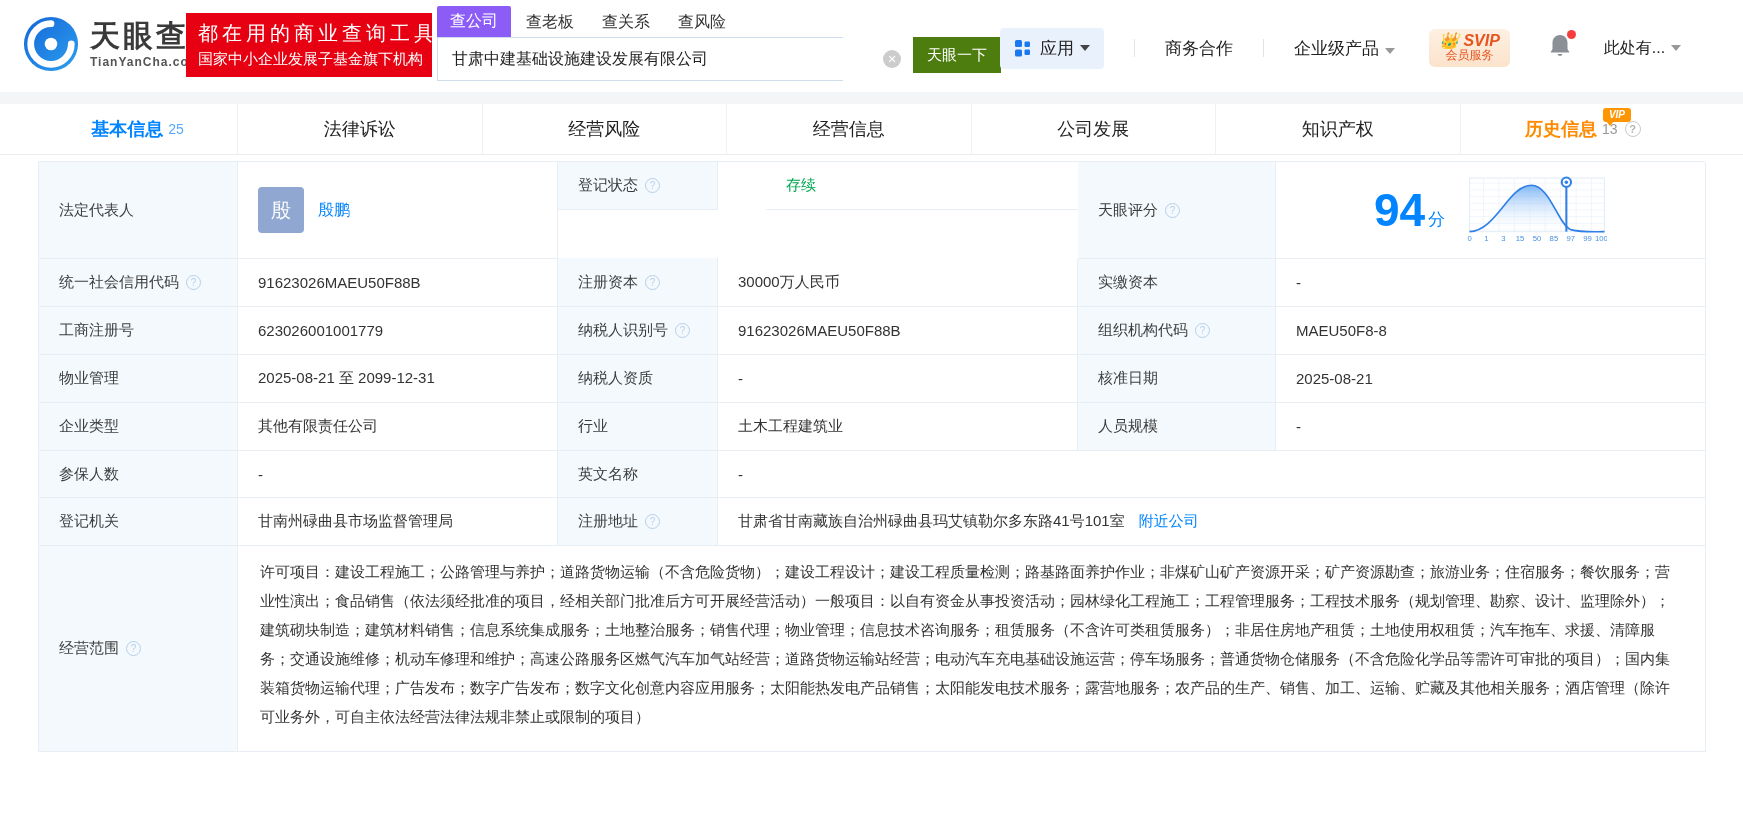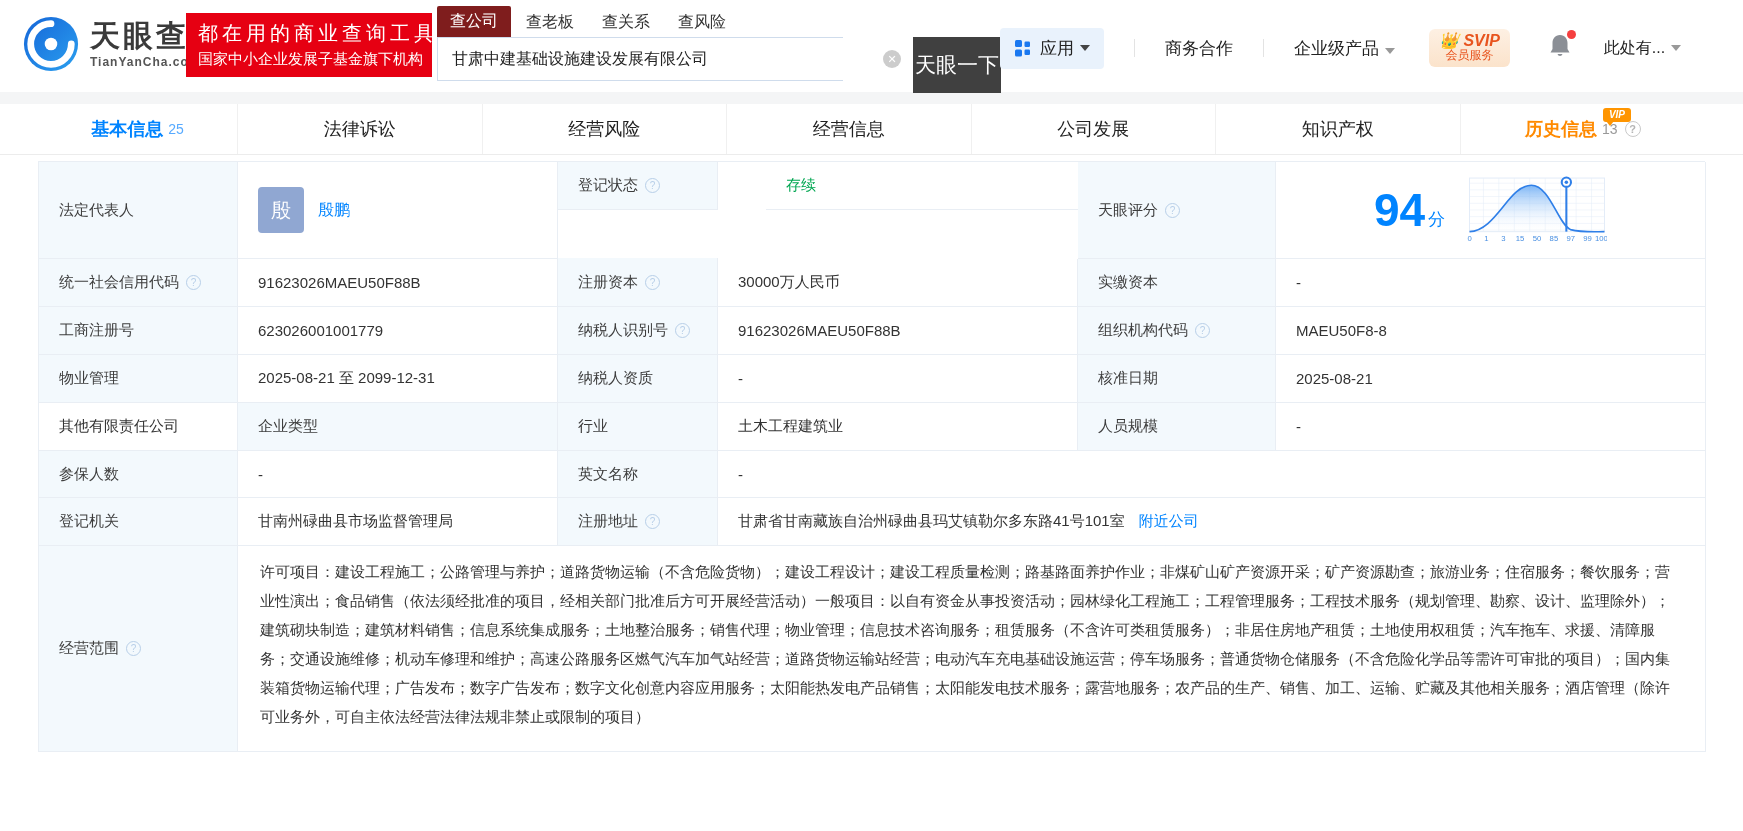--- a/index.html
+++ b/index.html
@@ -11,26 +11,26 @@
   .logo-txt { margin-left:10px; }
   .logo-cn { font-size:30px; font-weight:bold; color:#3a3a3a; letter-spacing:3px; line-height:32px; }
   .logo-en { font-size:12px; font-weight:bold; color:#555; letter-spacing:1px; margin-top:3px; }
   .slogan { position:absolute; left:186px; top:13px; width:246px; height:64px; background:#e60012; color:#fff; padding:8px 12px; }
   .slogan-l1 { font-size:20px; letter-spacing:4px; line-height:25px; white-space:nowrap; }
   .slogan-l2 { font-size:15px; line-height:25px; white-space:nowrap; }
 
   .search { position:absolute; left:437px; top:7px; }
   .search-tabs { display:flex; align-items:flex-end; height:30px; }
   .stab { font-size:16px; color:#333; margin-right:28px; padding:4px 0; cursor:pointer; }
-  .stab.active { background:#7f1d1d; color:#fff; padding:5px 13px; margin-right:15px; border-radius:2px 2px 0 0; }
+  .stab.active { background:#8b5cf6; color:#fff; padding:5px 13px; margin-right:15px; border-radius:2px 2px 0 0; }
   .search-bar { display:flex; margin-top:0; }
   .search-input-wrap { position:relative; width:476px; height:44px; }
   .search-input { width:406px; height:44px; border:1px solid #cfdcec; border-right:none; padding:0 40px 0 14px; font-size:16px; color:#222; outline:none; font-family:inherit; }
   .clear-icon { position:absolute; right:12px; top:13px; width:18px; height:18px; background:#ccc; border-radius:50%; color:#fff; font-size:11px; display:flex; align-items:center; justify-content:center; cursor:pointer; }
-  .search-btn { width:88px; height:56px; background:#404040; color:#fff; font-size:21px; border:none; cursor:pointer; font-family:inherit; }
+  .search-btn { width:88px; height:36px; background:#4d7c0f; color:#fff; font-size:15px; border:none; cursor:pointer; font-family:inherit; }
 
   .top-right { position:absolute; left:1000px; top:26px; display:flex; align-items:center; height:44px;gap:16px; }
   .apps-btn { display:flex; align-items:center; background:#e9f2fc; border-radius:4px; padding:9px 14px; cursor:pointer; }
   .apps-btn .t { font-size:17px; color:#222; margin-left:8px; }
   .caret { display:inline-block; width:0; height:0; border-left:5px solid transparent; border-right:5px solid transparent; border-top:6px solid #444; margin-left:6px; }
   .caret.gray { border-top-color:#999; }
   .hsep { width:1px; height:18px; background:#e3e3e3; margin:0 14px; }
   .nav-link { font-size:17px; color:#222; cursor:pointer; white-space:nowrap; }
   .svip { margin-left:18px; background:linear-gradient(180deg,#fdf0e3,#fbe3cb); border-radius:6px; padding:4px 10px; text-align:center; cursor:pointer; }
   .svip .l1 { font-size:16px; font-weight:bold; font-style:italic; color:#e8541e; line-height:15px; }
@@ -268,22 +268,22 @@
   </div>
   <div class="cell">MAEU50F8-8</div>
 
   <div class="cell lbl">物业管理</div>
   <div class="cell">2025-08-21 至 2099-12-31</div>
   <div class="cell lbl">纳税人资质</div>
   <div class="cell">-</div>
   <div class="cell lbl">核准日期</div>
   <div class="cell">2025-08-21</div>
 
+  <div class="cell lbl">企业类型</div>
   <div class="cell">其他有限责任公司</div>
-  <div class="cell lbl">企业类型</div>
   <div class="cell lbl">行业</div>
   <div class="cell">土木工程建筑业</div>
   <div class="cell lbl">人员规模</div>
   <div class="cell">-</div>
 
   <div class="cell lbl">参保人数</div>
   <div class="cell">-</div>
   <div class="cell lbl">英文名称</div>
   <div class="cell span-right">-</div>
 

